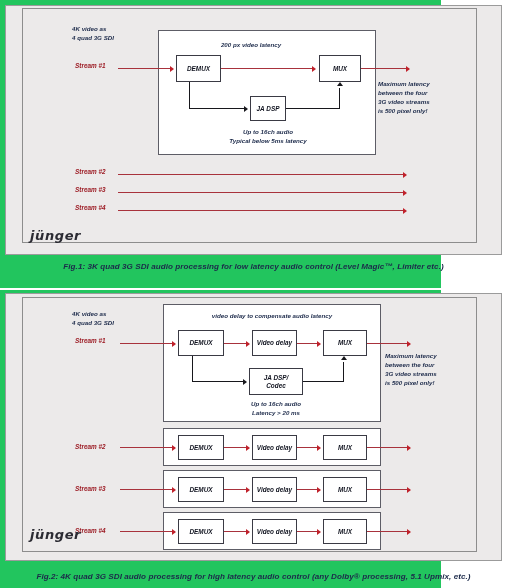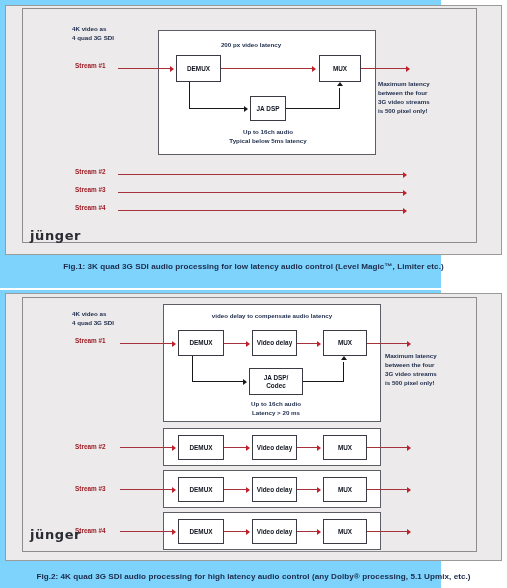--- a/index.html
+++ b/index.html
@@ -5,21 +5,21 @@
   html,body{margin:0;padding:0;}
   body{
     width:507px;height:588px;
     background:#ffffff;
     font-family:"Liberation Sans", sans-serif;
     overflow:hidden;
   }
   .page{position:relative;width:507px;height:588px;background:#ffffff;}
 
   
-  .figure{position:absolute;left:0;width:441px;background:#7dd3fc;}
+  .figure{position:absolute;left:0;width:441px;background:#22c55e;font-style:italic;}
   #figure-1{top:0;height:288px;}
   #figure-2{top:290px;height:298px;}
 
   .panel-outer{
     position:absolute;
     background:#eceaea;
     border:1px solid #9b9b9b;
     box-sizing:border-box;
   }
   #figure-1 .panel-outer{left:5px;top:5px;width:497px;height:250px;}

